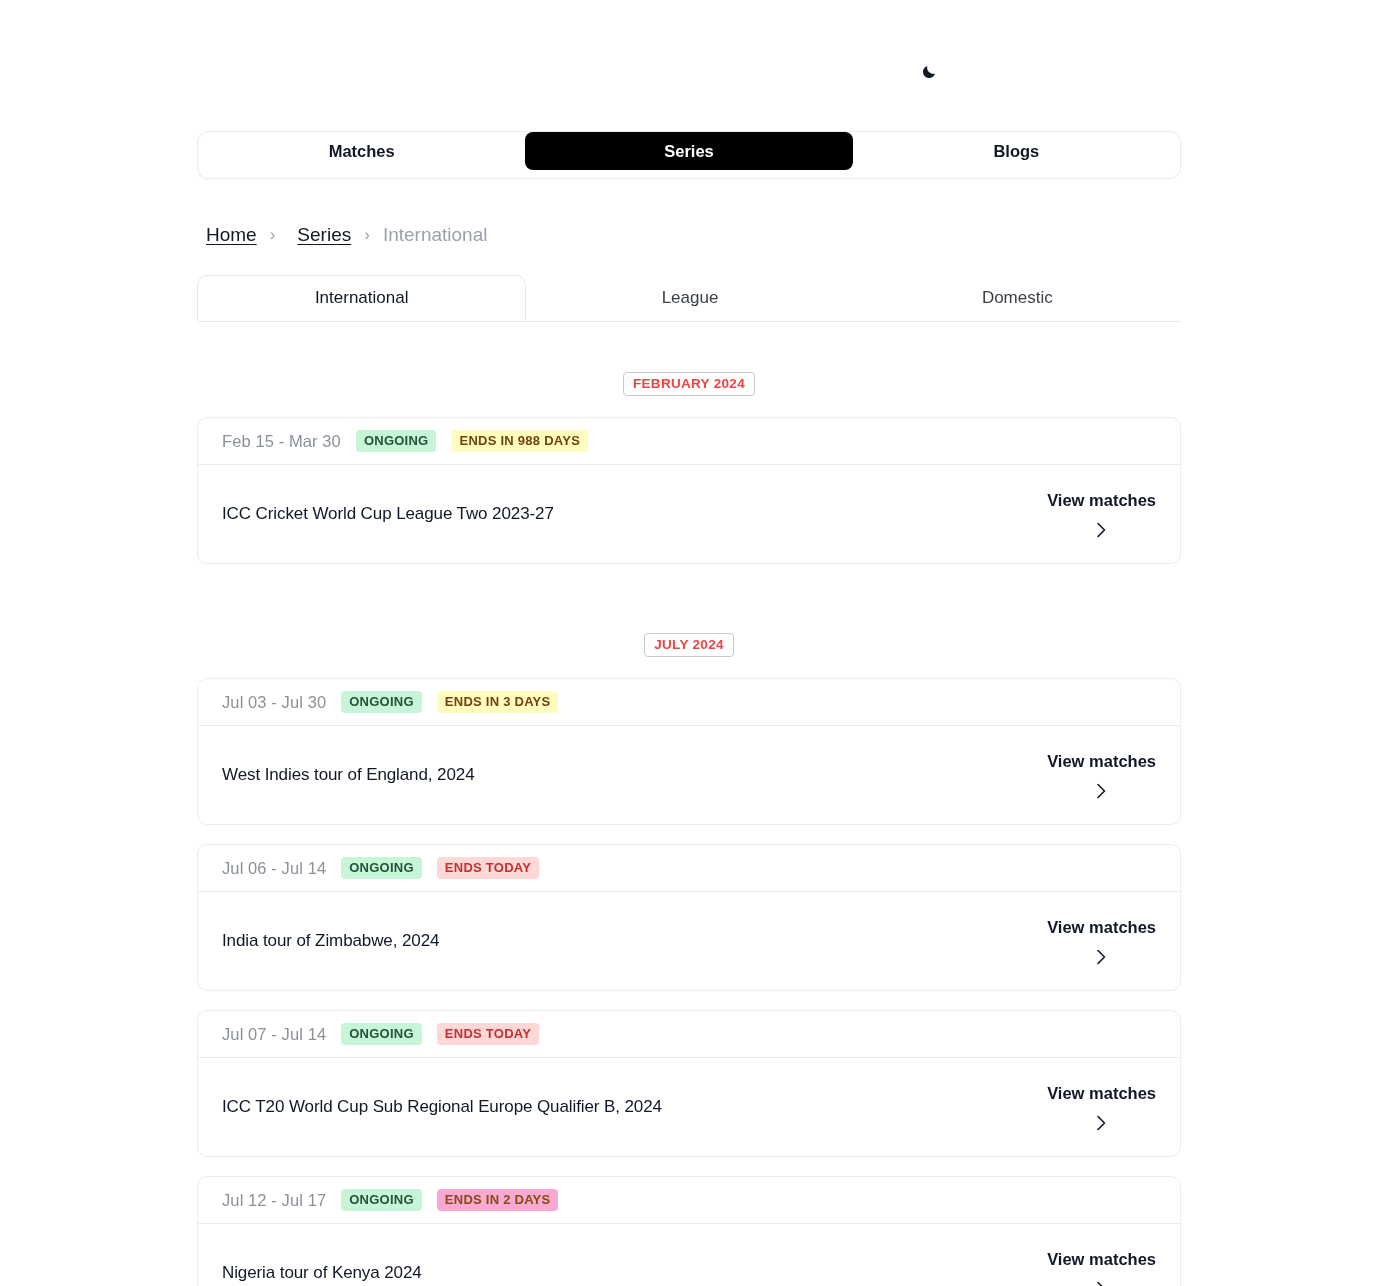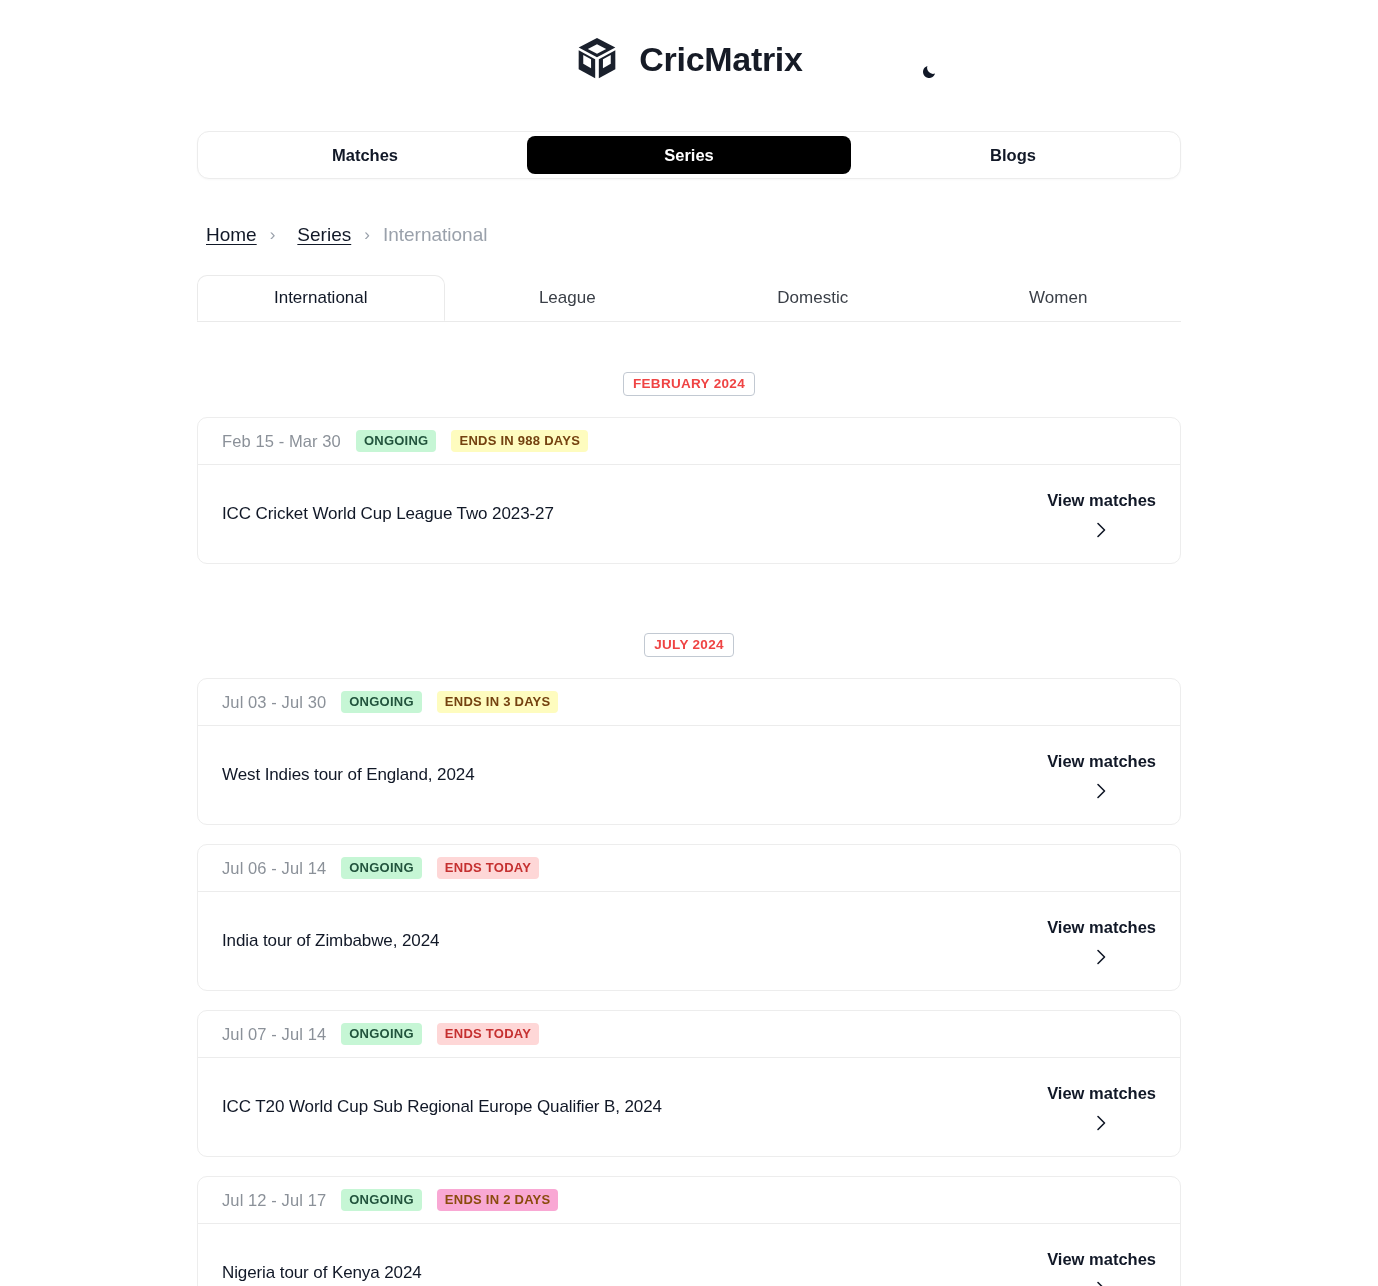--- a/index.html
+++ b/index.html
@@ -50,22 +50,21 @@
   .theme-toggle svg { width: 17px; height: 17px; }
 
   
   .segmented {
     width: 984px;
     margin: 13px auto 0;
     height: 48px;
     border: 1px solid #ececec;
     border-radius: 12px;
     display: flex;
-    align-items: center;
-    padding: 5px;
+    align-items: flex-start;
     background: #ffffff;
     box-shadow: 0 1px 2px rgba(16,24,40,0.03);
   }
   .seg-item {
     flex: 1;
     height: 38px;
     border-radius: 8px;
     display: flex;
     align-items: center;
     justify-content: center;
@@ -212,33 +211,20 @@
     flex-direction: column;
   }
   .chev { width: 11px; height: 16px; display: block; }
 </style>
 </head>
 <body>
 
 <div class="page">
 
   <div class="site-header">
-    <div class="brand">
-      <span>
-        <svg class="brand-logo" viewBox="0 0 48 50" fill="none" xmlns="http://www.w3.org/2000/svg">
-          <path d="M24 2 L44 12.5 L24 23 L4 12.5 Z" fill="#1a202c"></path>
-          <path d="M4 15.5 L22 25.3 L22 46 L4 36.2 Z" fill="#1a202c"></path>
-          <path d="M44 15.5 L26 25.3 L26 46 L44 36.2 Z" fill="#1a202c"></path>
-          <path d="M24 9 L34 14.2 L24 19.4 L14 14.2 Z" fill="#ffffff"></path>
-          <path d="M9 20.5 L17.5 25.2 L17.5 35 L9 30.3 Z" fill="#ffffff"></path>
-          <path d="M39 20.5 L30.5 25.2 L30.5 35 L39 30.3 Z" fill="#ffffff"></path>
-        </svg>
-      </span>
-      <span class="brand-name">CricMatrix</span>
-    </div>
     <button class="theme-toggle" aria-label="theme">
       <svg viewBox="0 0 20 20" fill="#111827" xmlns="http://www.w3.org/2000/svg">
         <path d="M16.5 12.4a7 7 0 0 1-8.9-8.9 7.2 7.2 0 1 0 8.9 8.9z"></path>
       </svg>
     </button>
   </div>
 
   <div class="segmented">
     <button class="seg-item">Matches</button>
     <button class="seg-item active">Series</button>
@@ -250,21 +236,20 @@
     <span class="crumb-sep">›</span>
     <span class="crumb-link">Series</span>
     <span class="crumb-sep">›</span>
     <span class="crumb-current">International</span>
   </div>
 
   <div class="tabs">
     <button class="tab active">International</button>
     <button class="tab">League</button>
     <button class="tab">Domestic</button>
-    <button class="tab">Women</button>
   </div>
 
   <div class="month-spacer-top"></div>
   <div class="month-label-wrap">
     <span class="month-label">FEBRUARY 2024</span>
   </div>
   <div class="month-spacer-bottom"></div>
 
   <div class="card">
     <div class="card-head">

